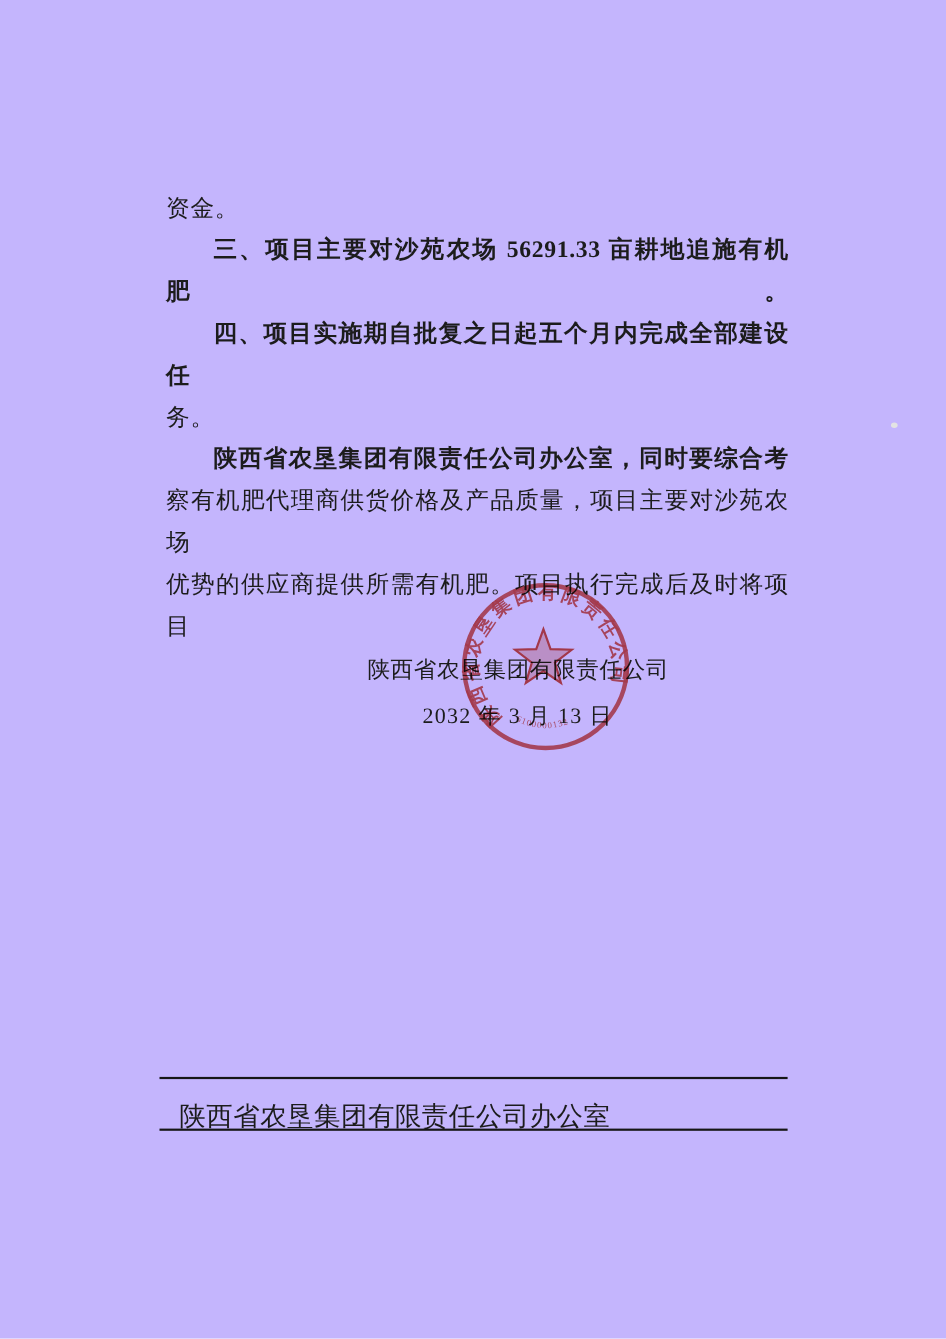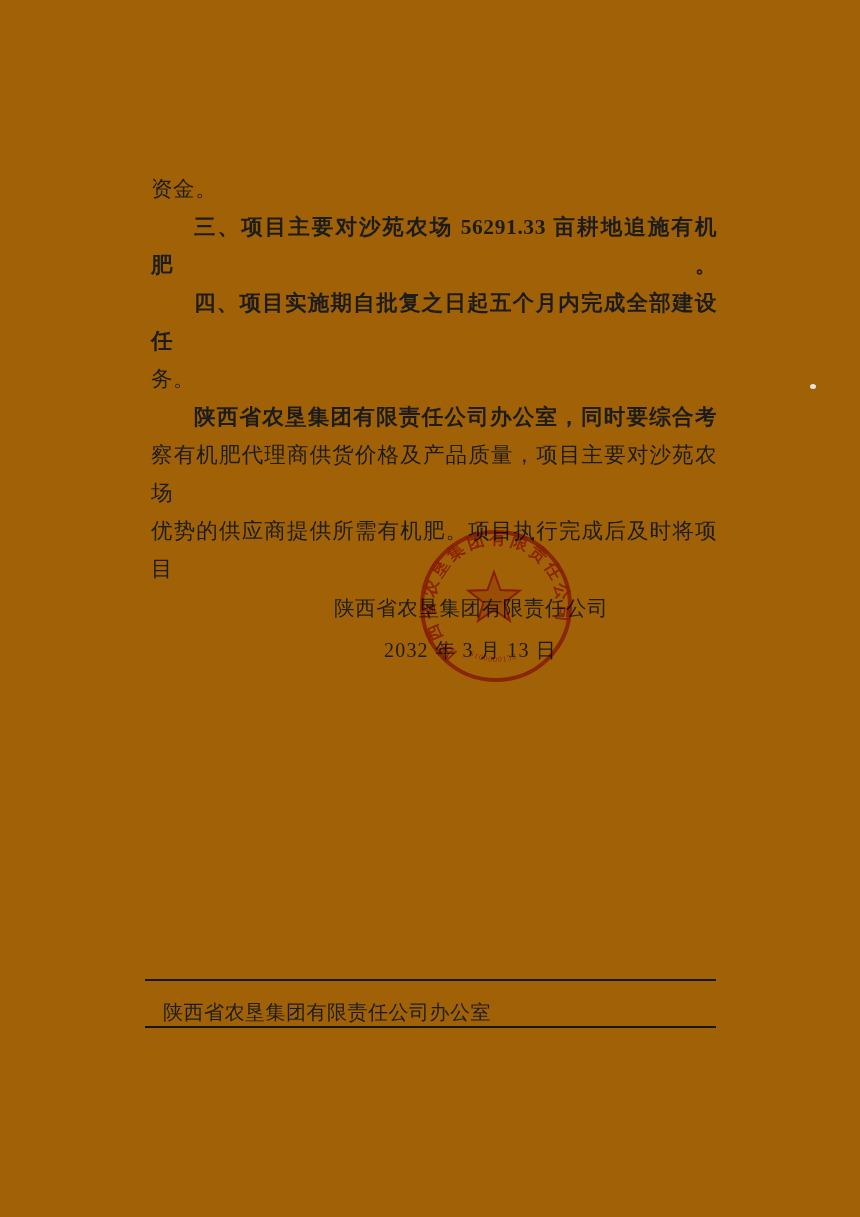--- a/index.html
+++ b/index.html
@@ -1,20 +1,20 @@
 <!DOCTYPE html>
 <html><head>
 <meta charset="utf-8">
 <style>
   html, body { margin: 0; padding: 0; background: #ffffff; }
   .page {
     position: relative;
     width: 860px;
     height: 1217px;
-    background: #a16207;
+    background: #c4b5fd;
     overflow: hidden;
     font-family: "Liberation Serif", "DejaVu Serif", serif;
     color: #1c1c1c;
   }
   
   .body-text {
     position: absolute;
     left: 151px;
     top: 170px;
     width: 566px;
@@ -62,21 +62,21 @@
     height: 2px;
     background: #161616;
   }
   .rule-top { top: 979px; }
   .rule-bottom { top: 1026px; }
   .footer-text {
     position: absolute;
     left: 163px;
     top: 999px;
     width: 560px;
-    font-size: 20px;
+    font-size: 24px;
     letter-spacing: 0.5px;
     white-space: nowrap;
     display: flex;
     align-items: baseline;
   }
   .footer-text .print-date { margin-left: 30px; letter-spacing: 1px; }
   
   .artifact {
     position: absolute;
     left: 810px;

